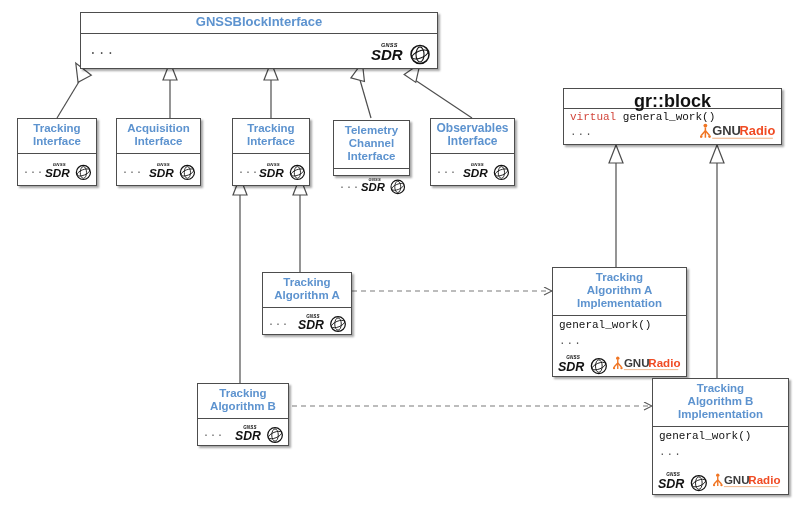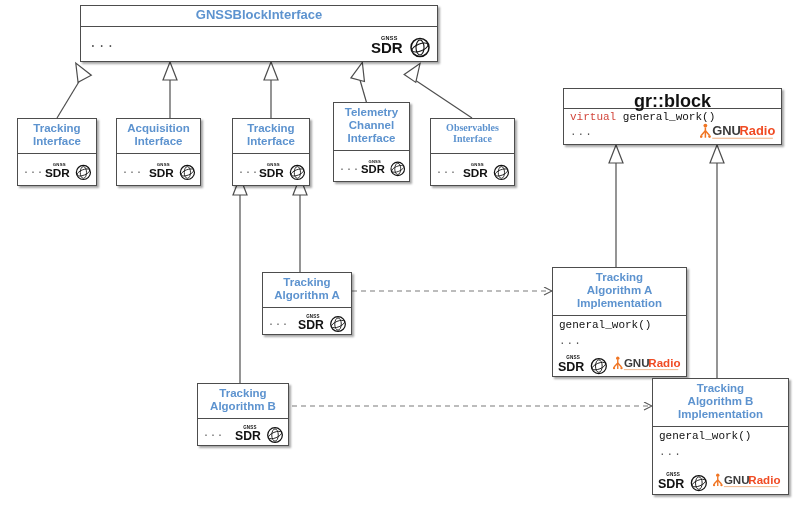--- a/index.html
+++ b/index.html
@@ -45,21 +45,21 @@
     text-align:center;
   }
   .kw{ color:#d2453b; }
   .dots{
     font-family:"Liberation Mono","DejaVu Sans Mono",monospace;
     color:#555;
     letter-spacing:1px;
   }
 
   
-  .gnsssdr{ display:inline-block; vertical-align:middle; line-height:0; }
+  .gnsssdr{ display:inline-block; vertical-align:middle; line-height:0;font-style:italic; }
 
   
   .gnuradio{ display:inline-block; vertical-align:middle; line-height:0; }
 
   .logorow{
     position:absolute;
     display:flex;
     align-items:center;
     gap:6px;
   }
@@ -105,21 +105,21 @@
       <polygon points="616,145 609,163 623,163"></polygon>
       <polygon points="717,145 710,163 724,163"></polygon>
     </g>
 
     <g stroke="#7a7a7a" stroke-width="1.2" fill="none" stroke-dasharray="5,4" marker-end="url(#openarrow)">
       <path d="M352,291 L552,291"></path>
       <path d="M292,406 L652,406"></path>
     </g>
   </svg>
 
-  <div class="uml" style="left:80px;top:5px;width:358px;height:57px;">
+  <div class="uml" style="left:80px;top:12px;width:358px;height:57px;">
     <div class="title" style="font-size:13px;height:20px;">GNSSBlockInterface</div>
     <div class="divider"></div>
     <div class="body" style="height:36px;">
       <span class="dots" style="font-size:13px;position:absolute;left:8px;top:9px;">...</span>
       <span class="logorow" style="right:6px;top:5px;">
         <span class="gnsssdr">
           <svg width="60" height="26" viewBox="0 0 120 52">
             <text x="20" y="15" font-family="Liberation Sans, sans-serif" font-size="11" font-weight="bold" fill="#111" letter-spacing="0.5">GNSS</text>
             <text x="0" y="42" font-family="Liberation Sans, sans-serif" font-size="30" font-weight="bold" fill="#111">SDR</text>
             <circle cx="98" cy="31" r="18" fill="none" stroke="#111" stroke-width="3"></circle>
@@ -190,21 +190,21 @@
             <text x="0" y="42" font-family="Liberation Sans, sans-serif" font-size="30" font-weight="bold" fill="#111">SDR</text>
             <circle cx="98" cy="31" r="18" fill="none" stroke="#111" stroke-width="3"></circle>
             <ellipse cx="98" cy="31" rx="8" ry="15" fill="none" stroke="#111" stroke-width="2.2"></ellipse>
             <ellipse cx="98" cy="31" rx="17" ry="7" fill="none" stroke="#111" stroke-width="2" transform="rotate(-22 98 31)"></ellipse>
           </svg>
         </span>
       </span>
     </div>
   </div>
 
-  <div class="uml" style="left:333px;top:102px;width:77px;height:80px;">
+  <div class="uml" style="left:333px;top:120px;width:77px;height:56px;">
     <div class="title" style="font-size:11.5px;height:47px;padding-top:3px;">
       <div>Telemetry</div>
       <div>Channel</div>
       <div>Interface</div>
     </div>
     <div class="divider"></div>
     <div class="body" style="height:32px;">
       <span class="dots" style="font-size:10px;position:absolute;left:5px;top:11px;">...</span>
       <span class="logorow" style="right:3px;top:6px;">
         <span class="gnsssdr">
@@ -214,21 +214,21 @@
             <circle cx="98" cy="31" r="18" fill="none" stroke="#111" stroke-width="3"></circle>
             <ellipse cx="98" cy="31" rx="8" ry="15" fill="none" stroke="#111" stroke-width="2.2"></ellipse>
             <ellipse cx="98" cy="31" rx="17" ry="7" fill="none" stroke="#111" stroke-width="2" transform="rotate(-22 98 31)"></ellipse>
           </svg>
         </span>
       </span>
     </div>
   </div>
 
   <div class="uml" style="left:430px;top:118px;width:85px;height:68px;">
-    <div class="title" style="font-size:10px;height:34px;padding-top:3px;font-family:Liberation Serif, serif;">
+    <div class="title" style="font-size:12px;height:34px;padding-top:3px;">
       <div>Observables</div>
       <div>Interface</div>
     </div>
     <div class="divider"></div>
     <div class="body" style="height:33px;">
       <span class="dots" style="font-size:10px;position:absolute;left:5px;top:11px;">...</span>
       <span class="logorow" style="right:4px;top:6px;">
         <span class="gnsssdr">
           <svg width="47" height="21" viewBox="0 0 120 52">
             <text x="20" y="15" font-family="Liberation Sans, sans-serif" font-size="11" font-weight="bold" fill="#111" letter-spacing="0.5">GNSS</text>

